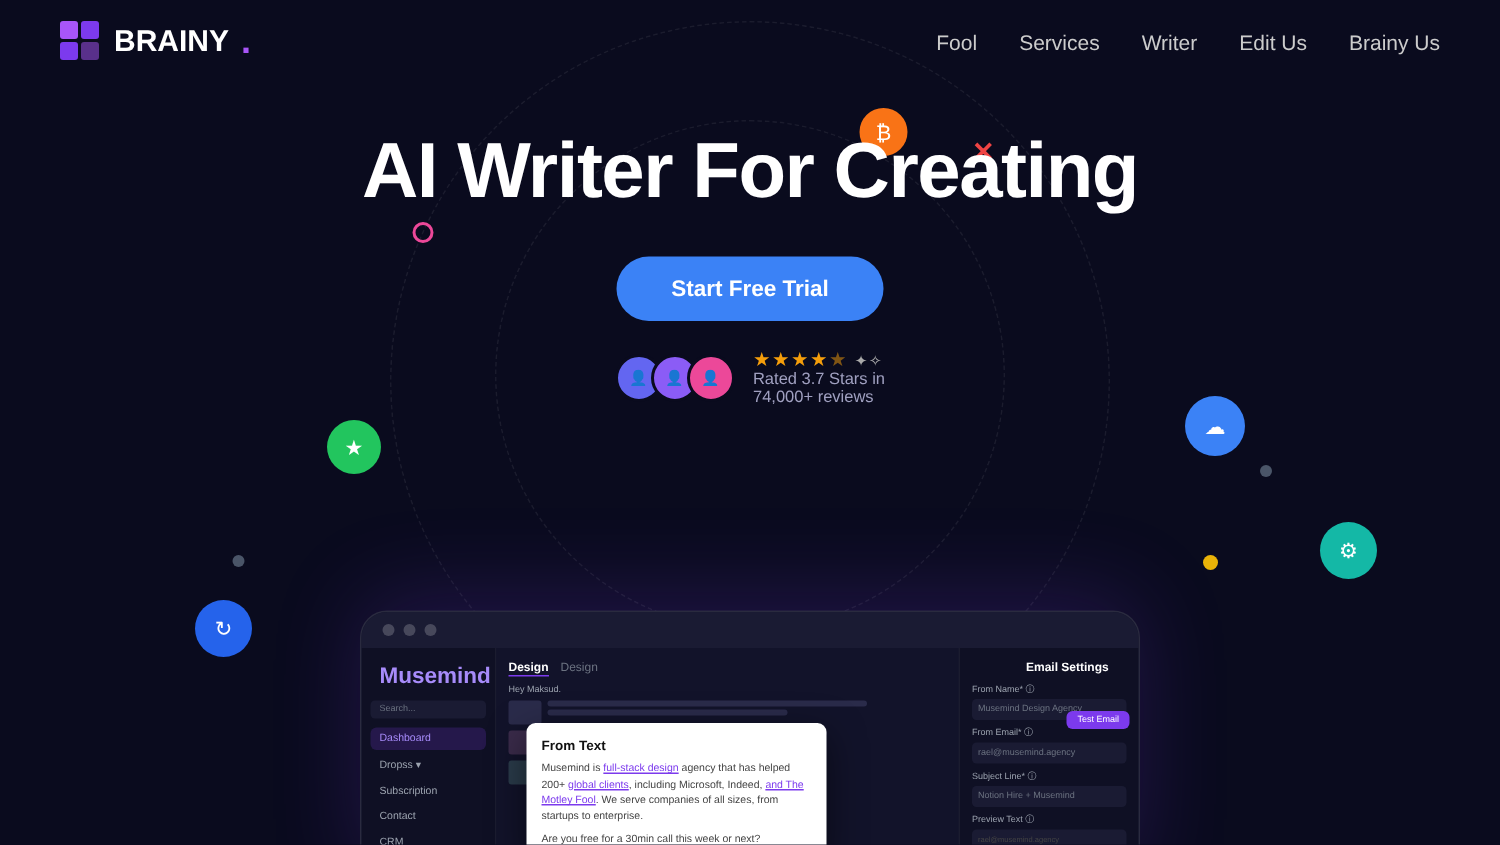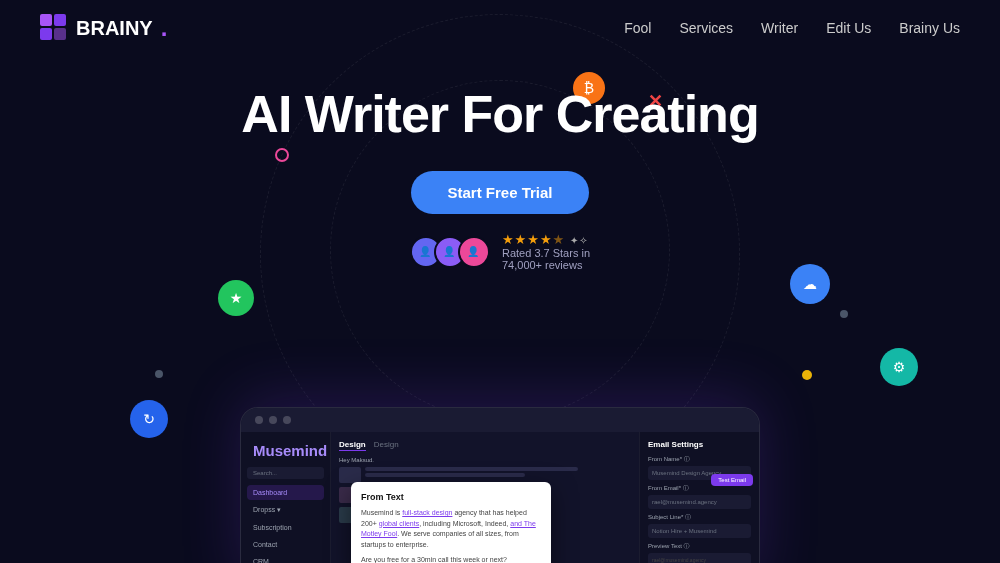--- a/index.html
+++ b/index.html
@@ -270,20 +270,21 @@
       background: #0f1024;
       padding: 8px;
       border-left: 1px solid rgba(255,255,255,0.05);
       font-size: 7px;
     }
     .db-settings-title {
       font-weight: 700;
       color: #fff;
       font-size: 8px;
       margin-bottom: 6px;
+      margin-left: 36px;
     }
     .db-field {
       background: #1a1b33;
       border-radius: 3px;
       height: 14px;
       margin-bottom: 4px;
       display: flex;
       align-items: center;
       padding: 0 4px;
       font-size: 6px;

